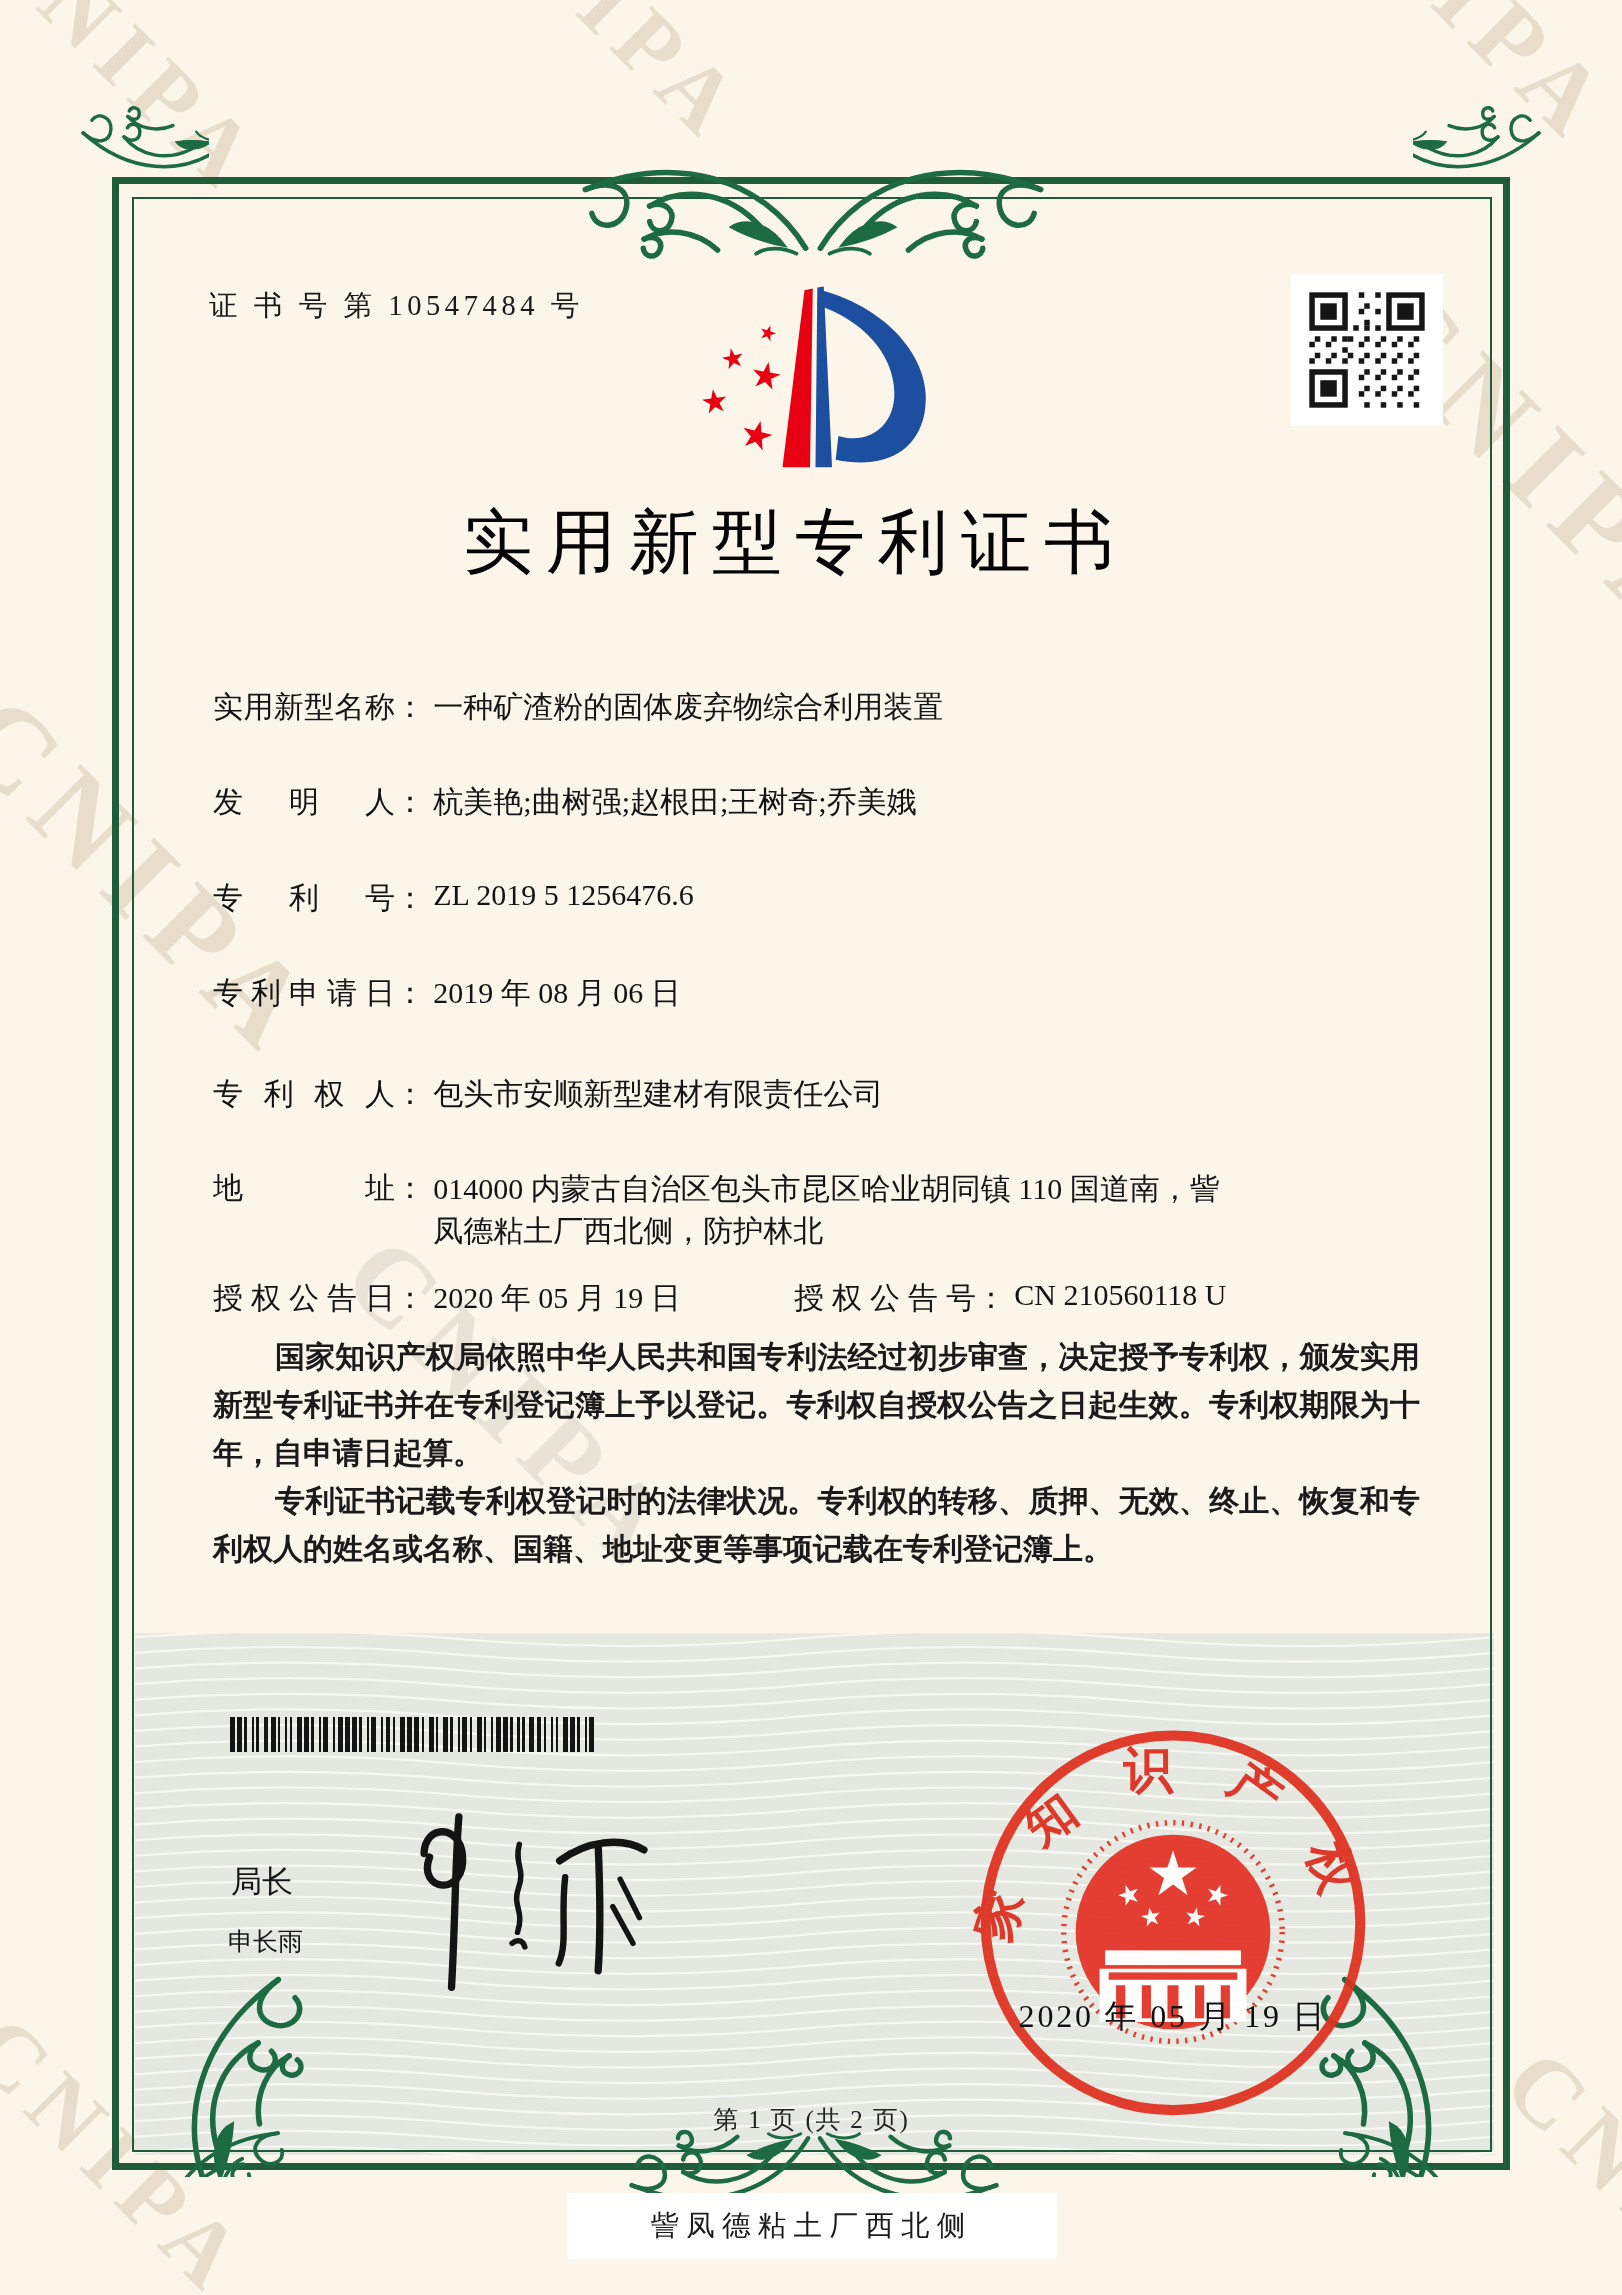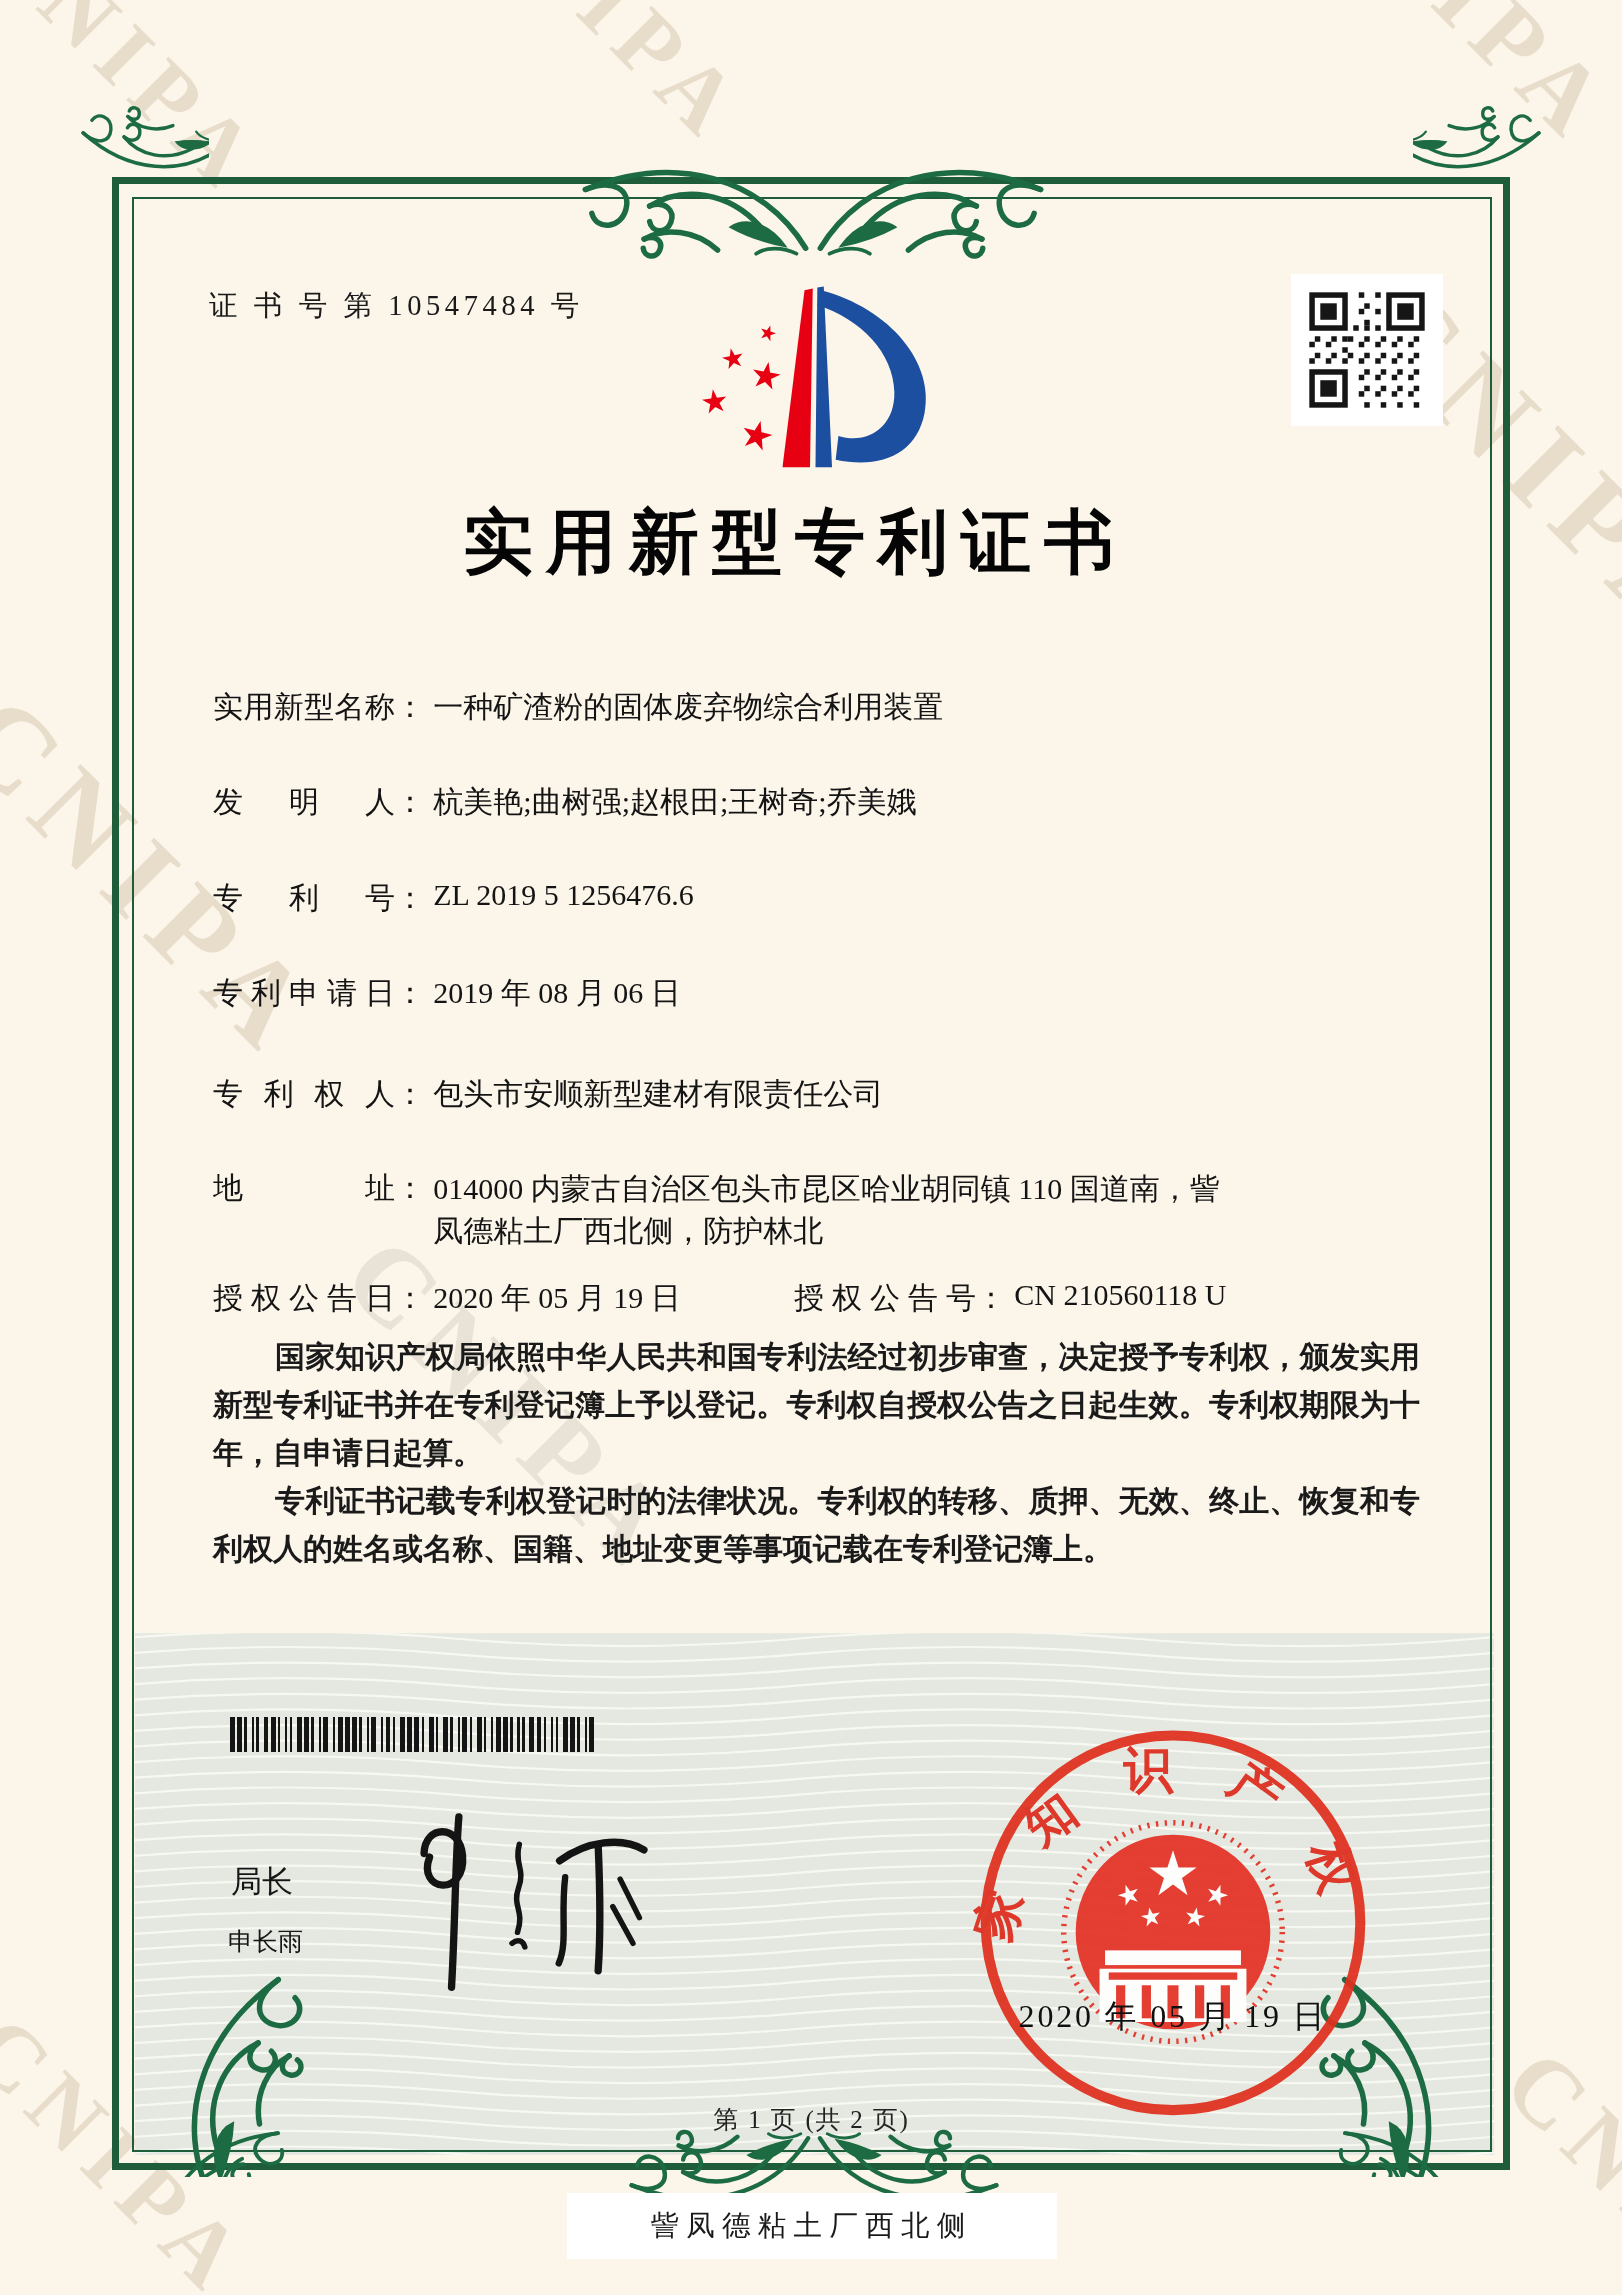--- a/index.html
+++ b/index.html
@@ -14,21 +14,21 @@
     font-family:"Liberation Serif",serif;white-space:nowrap;pointer-events:none;
   }
   
   .frame-outer{position:absolute;left:112px;top:177px;width:1384px;height:1979px;border:7.3px solid #1e5c3a;}
   .frame-inner{position:absolute;left:132px;top:197px;width:1356px;height:1951px;border:2.8px solid #1e5c3a;}
   
   .waveband{position:absolute;left:135px;top:1633px;width:1359px;height:522px;overflow:hidden;}
   
   .cert-no{position:absolute;left:209px;top:287px;font-size:28.5px;letter-spacing:4.6px;color:#1a1a1a;}
   .title{position:absolute;left:0;top:496px;width:1590px;text-align:center;
-         font-size:70px;font-weight:700;letter-spacing:13px;color:#050505;}
+         font-size:70px;font-weight:400;letter-spacing:13px;color:#050505;}
   .frow{position:absolute;left:213px;font-size:30px;white-space:nowrap;color:#141414;}
   .flabel{display:inline-block;width:182px;text-align:justify;text-align-last:justify;vertical-align:top;}
   .fcolon{display:inline-block;width:31px;vertical-align:top;}
   .fvalue{display:inline-block;margin-left:7.3px;vertical-align:top;}
   .frow.addr{white-space:normal;width:1084px;}
   .frow.addr .fvalue{width:792px;line-height:42px;}
   .grant2{position:absolute;left:581px;top:0;}
   .paras{position:absolute;left:213px;top:1333px;width:1207px;font-size:30px;line-height:48px;
          text-align:justify;color:#1a1a1a;}
   .paras p{margin:0;text-indent:62px;font-weight:bold;}

